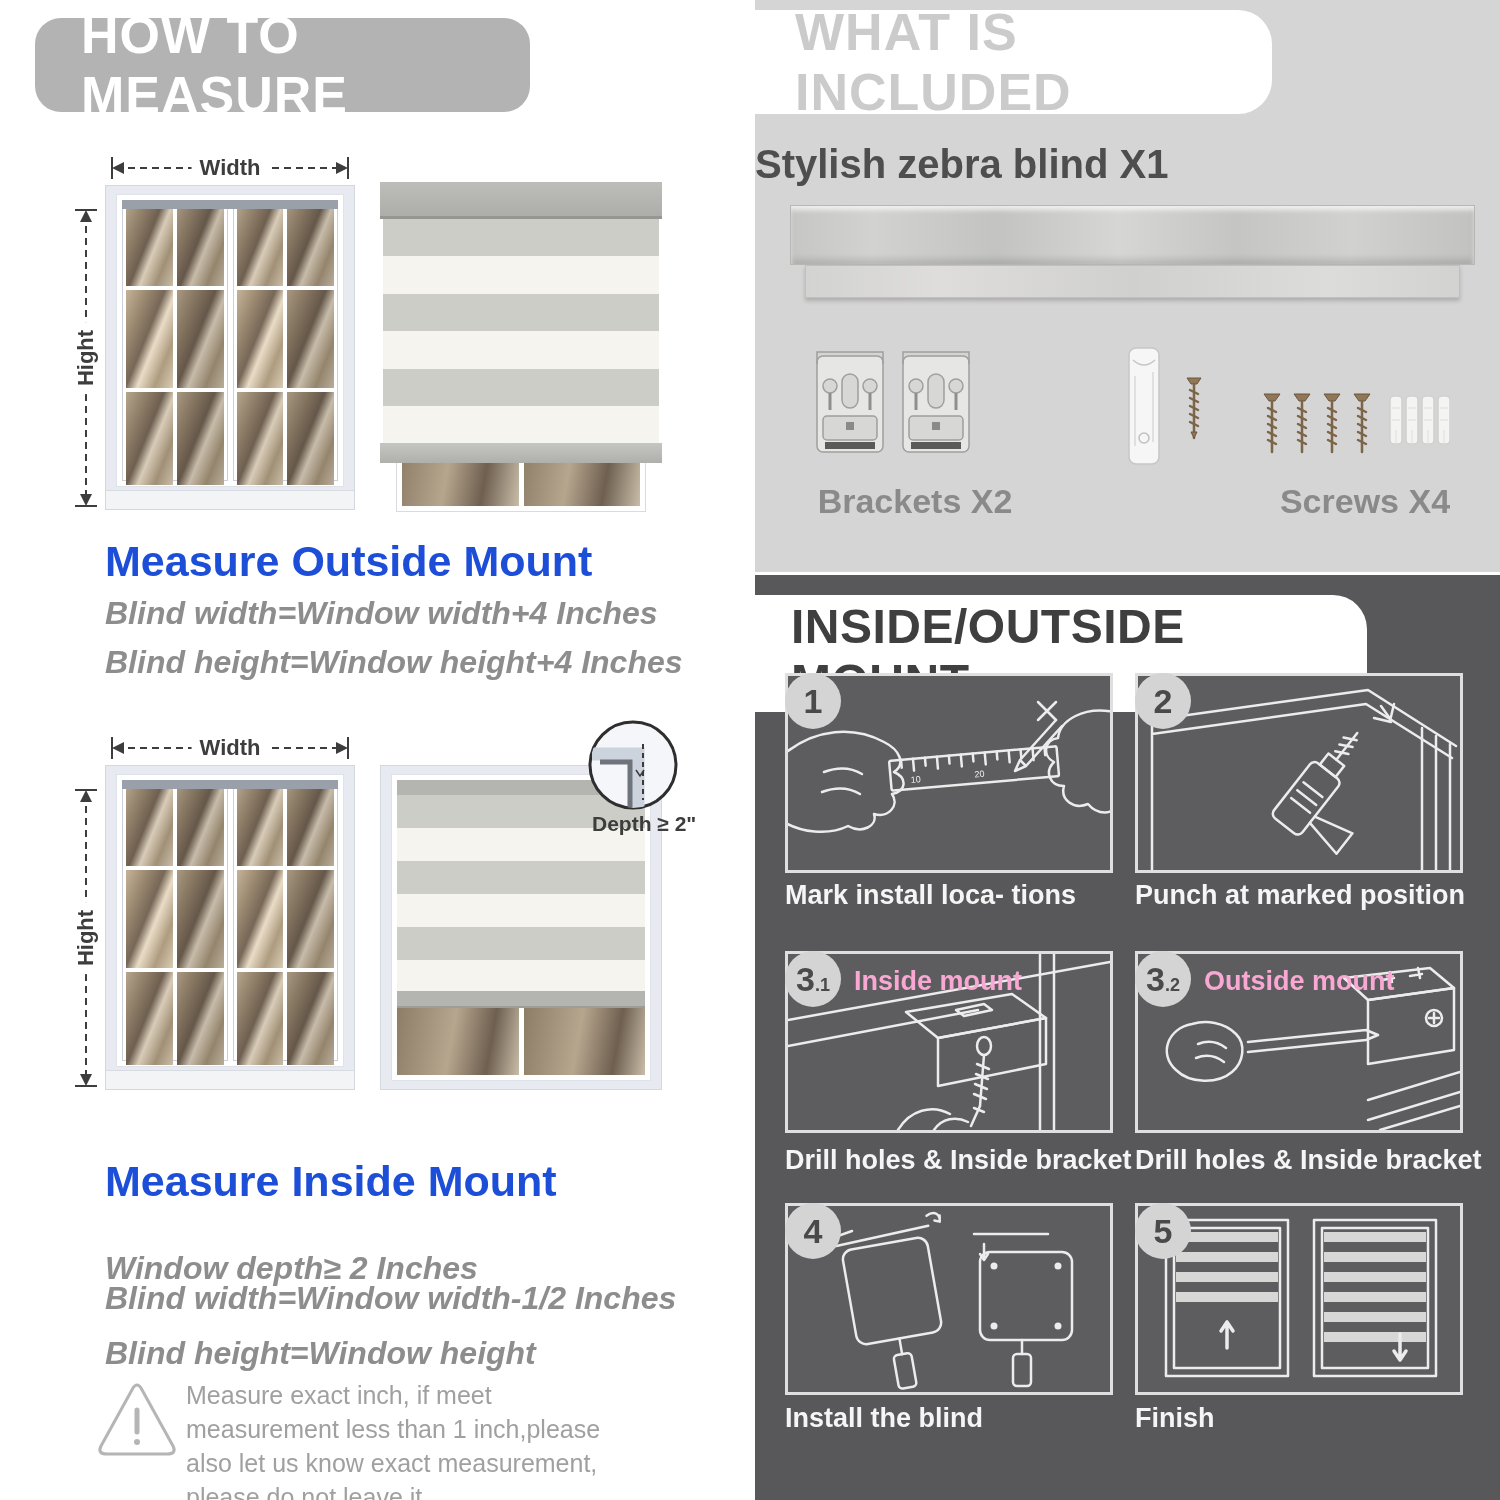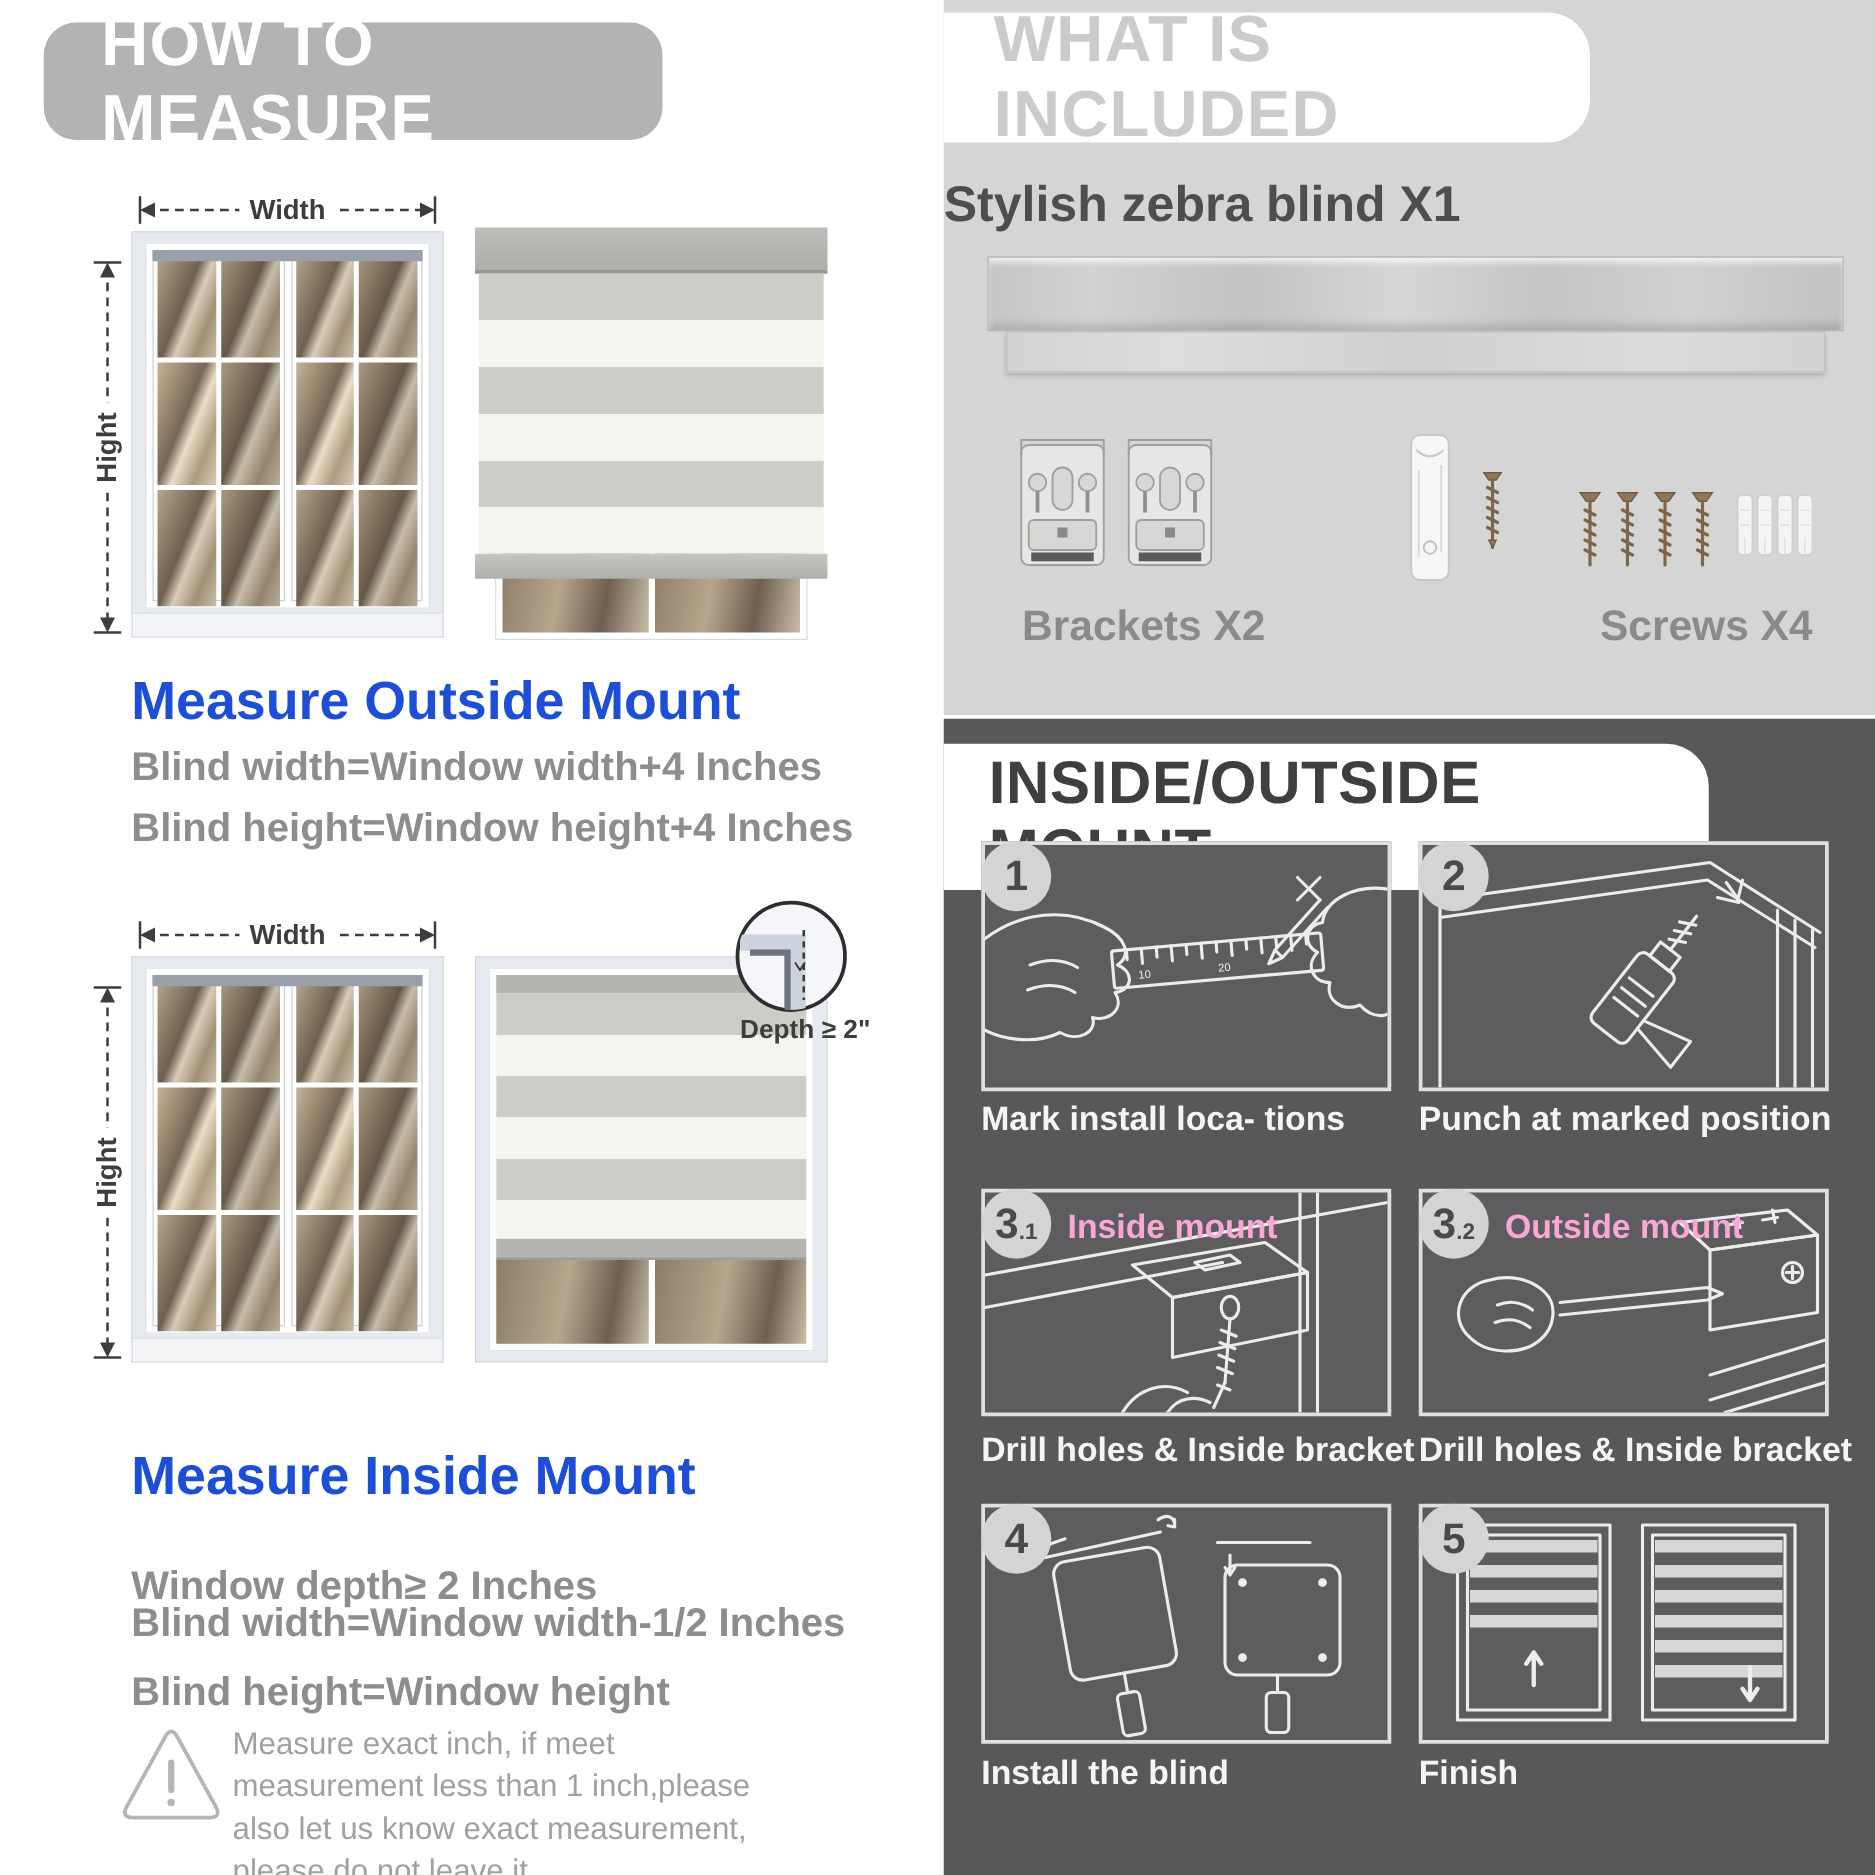--- a/index.html
+++ b/index.html
@@ -6,21 +6,21 @@
   .page{position:relative;width:1500px;height:1500px;background:#fff;overflow:hidden;}
 
   
   .abs{position:absolute;}
   .banner{box-sizing:border-box;display:flex;align-items:center;font-weight:700;}
 
   
   .left-banner{left:35px;top:18px;width:495px;height:94px;background:#b3b3b3;border-radius:26px;
     color:#ffffff;font-size:52px;padding-left:46px;letter-spacing:1px;}
   .m-title{left:105px;font-size:43px;font-weight:700;color:#1d4ed8;}
-  .m-line{left:105px;font-size:32px;font-weight:700;color:#8d8d8d;}
+  .m-line{left:105px;font-size:32px;font-weight:700;color:#8d8d8d;font-style:italic;}
 
   
   .window{box-sizing:border-box;background:#e7eaf0;border:1px solid #d3d7e0;padding:8px 10px 22px 10px;}
   .w-frame{position:relative;box-sizing:border-box;height:100%;background:#ffffff;border:1px solid #dfe2e8;
     padding:5px;display:flex;gap:5px;}
   .w-shade{position:absolute;top:5px;left:5px;right:5px;height:9px;background:#99a0a9;z-index:2;}
   .w-door{flex:1;box-sizing:border-box;display:grid;grid-template-rows:30% 36% 34%;grid-template-columns:1fr 1fr;
     gap:4px;background:#ffffff;border:1px solid #ccd1d9;padding:3px;}
   .pane{background:linear-gradient(112deg,#b7a68e 0%,#94836c 22%,#6e5f50 45%,#d8ccb8 58%,#a19076 78%,#c9bda8 100%);}
   .pane:nth-child(2n){filter:brightness(.92);}

